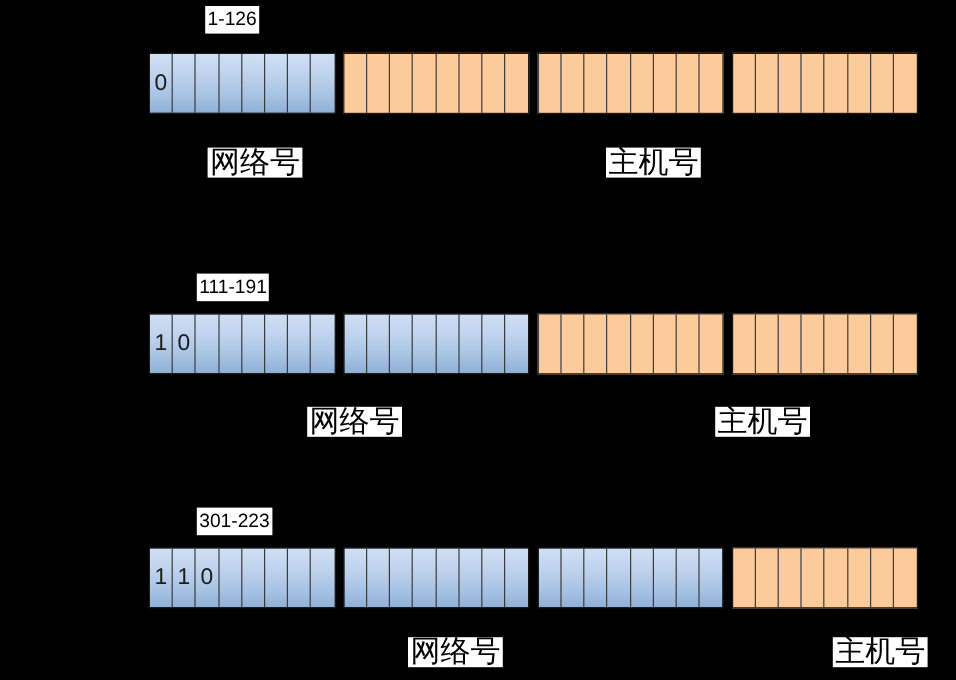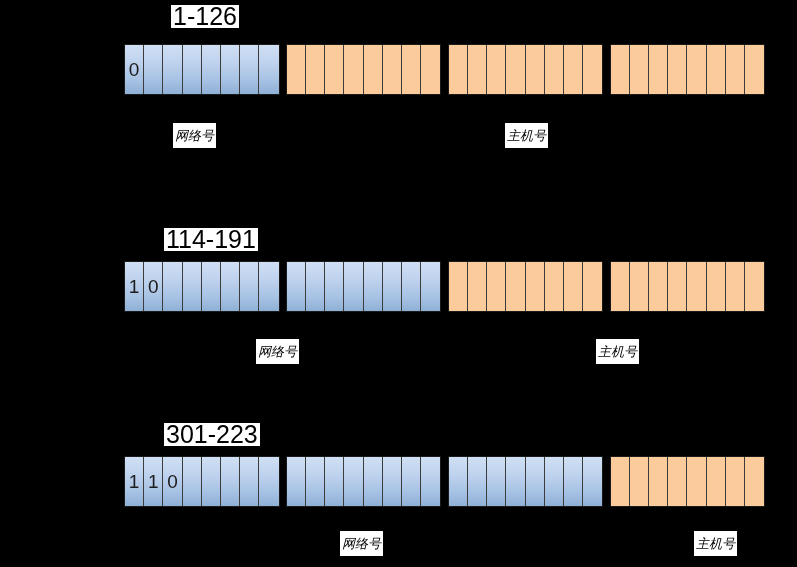--- a/index.html
+++ b/index.html
@@ -58,29 +58,28 @@
   .octet.blue {
     background: linear-gradient(to bottom, #cfdff4 0%, #c2d5ef 30%, #a8c3e4 70%, #8fb0d6 100%);
   }
   .octet.orange {
     background: #fbcb9b;
   }
   .tag {
     position: absolute;
     background: #ffffff;
     color: #000000;
-    font-size: 25px;
+    font-size: 16px;
     line-height: 23px;
     padding: 0 2px;
     white-space: nowrap;
   }
   .tag.cjk {
-    font-size: 13px;
+    font-size: 25px;
     line-height: 25px;
-    font-style: italic;
   }
 </style>
 </head>
 <body>
 
 <div id="canvas">
 
 <div class="row" style="top: 0px;">
       <div class="tag" style="left: 171px; top: 5px;">1-126</div>
       <div class="bar-strip" style="top: 44px;">
@@ -122,21 +121,21 @@
           <div class="cell"></div>
           <div class="cell"></div>
           <div class="cell"></div>
           <div class="cell"></div>
         </div>
       </div>
       <div class="tag cjk" style="left: 173px; top: 123px;">网络号</div>
       <div class="tag cjk" style="left: 505px; top: 123px;">主机号</div>
     </div>
     <div class="row" style="top: 0px;">
-      <div class="tag" style="left: 164px; top: 228px;">114-191</div>
+      <div class="tag" style="left: 164px; top: 228px;">111-191</div>
       <div class="bar-strip" style="top: 261px;">
         <div class="octet blue">
           <div class="cell">1</div>
           <div class="cell">0</div>
           <div class="cell"></div>
           <div class="cell"></div>
           <div class="cell"></div>
           <div class="cell"></div>
           <div class="cell"></div>
           <div class="cell"></div>

